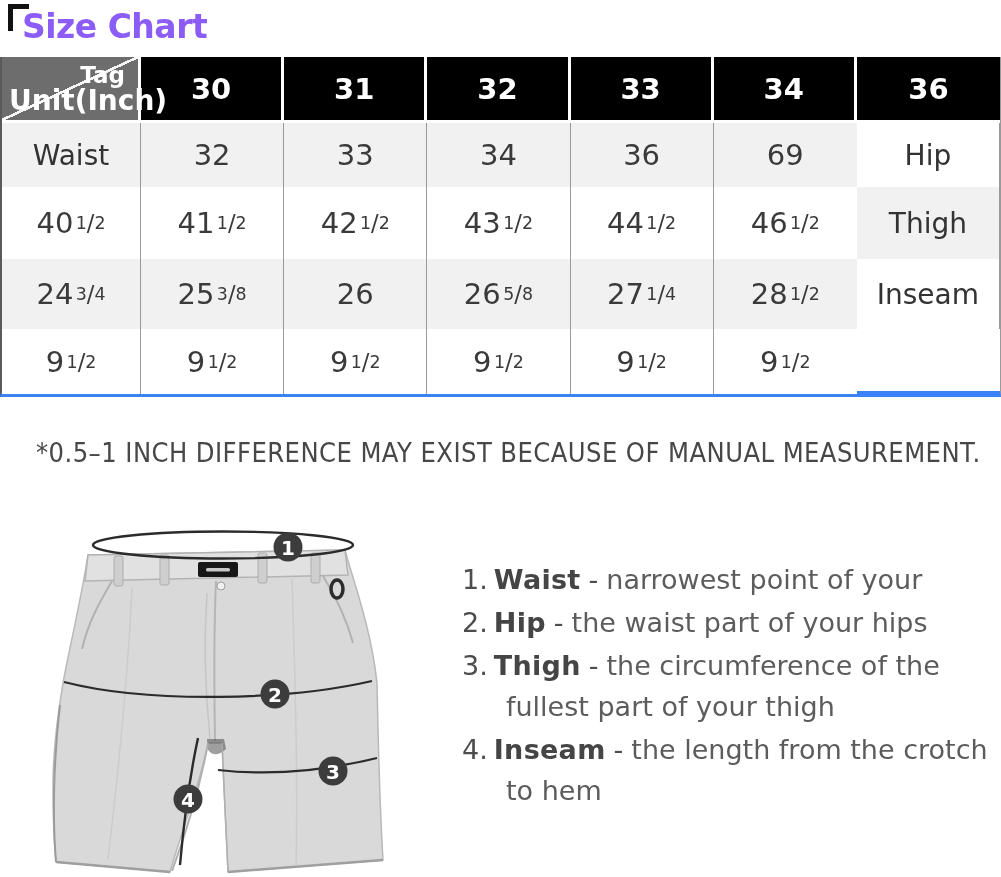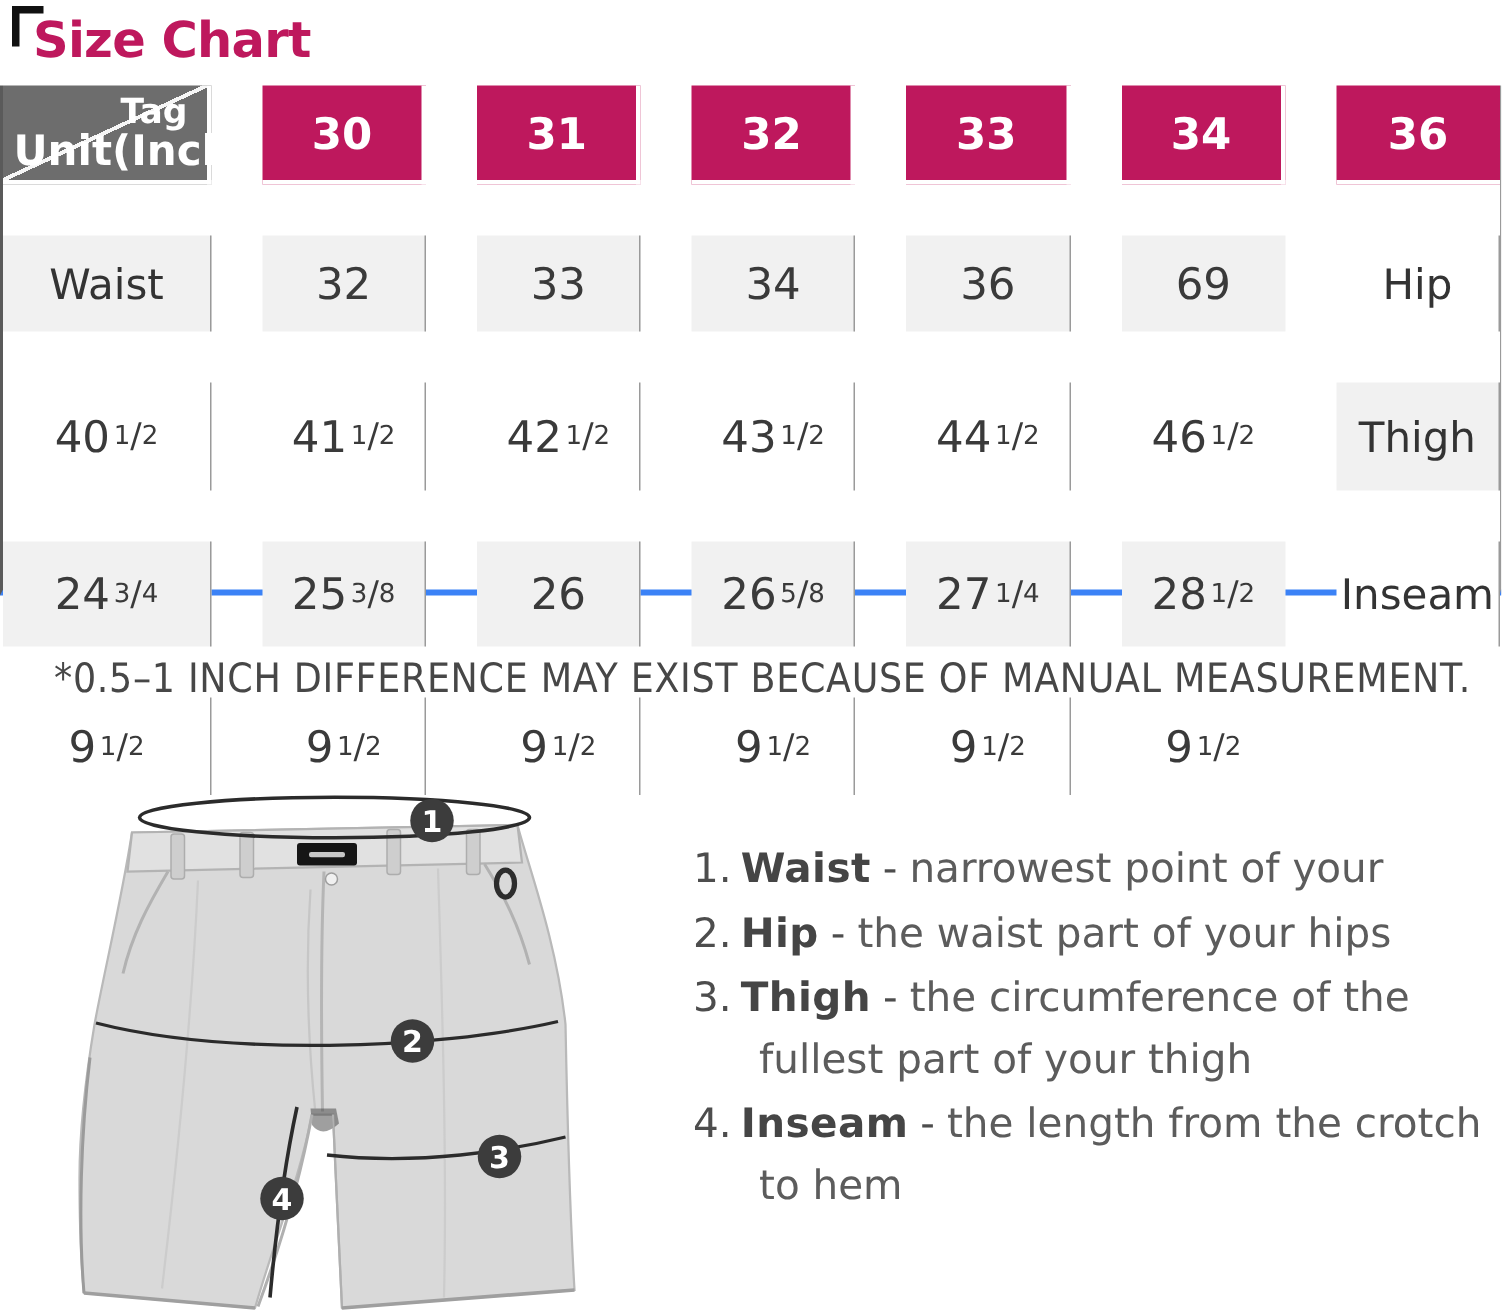--- a/index.html
+++ b/index.html
@@ -10,36 +10,35 @@
     overflow:hidden;
   }
 
   
   .bracket {
     position:absolute; left:8px; top:4px; width:21px; height:27px;
     border-top:5px solid #111; border-left:5px solid #111;
   }
   .title {
     position:absolute; left:22px; top:7px;
-    font-size:33px; font-weight:600; color:#be185d; letter-spacing:-0.5px;
+    font-size:33px; font-weight:600; color:#8b5cf6; letter-spacing:-0.5px;
   }
 
   
   .sizetable {
     position:absolute; left:0; top:57px; width:1001px; height:340px;
     display:grid;
     grid-template-columns:139px repeat(6,1fr);
     grid-template-rows:66px 64px 72px 70px 65px;
     border-left:2px solid #5a5a5a;
     border-right:1px solid #9a9a9a;
-    border-bottom:4px solid #3b82f6;
-    gap:34px;
+    border-bottom:6px solid #3b82f6;
   }
   .th {
-    background:#be185d; color:#fff;
+    background:#000000; color:#fff;
     display:flex; align-items:center; justify-content:center;
     font-size:29px; font-weight:600;
     border-right:3px solid #fff; border-bottom:3px solid #fff;
   }
   .corner {
     position:relative;
     background-color:#6d6d6d;
     background-image:linear-gradient(to bottom right,
       rgba(255,255,255,0) calc(50% - 1.3px),
       #f6f6f6 calc(50% - 1.3px),

